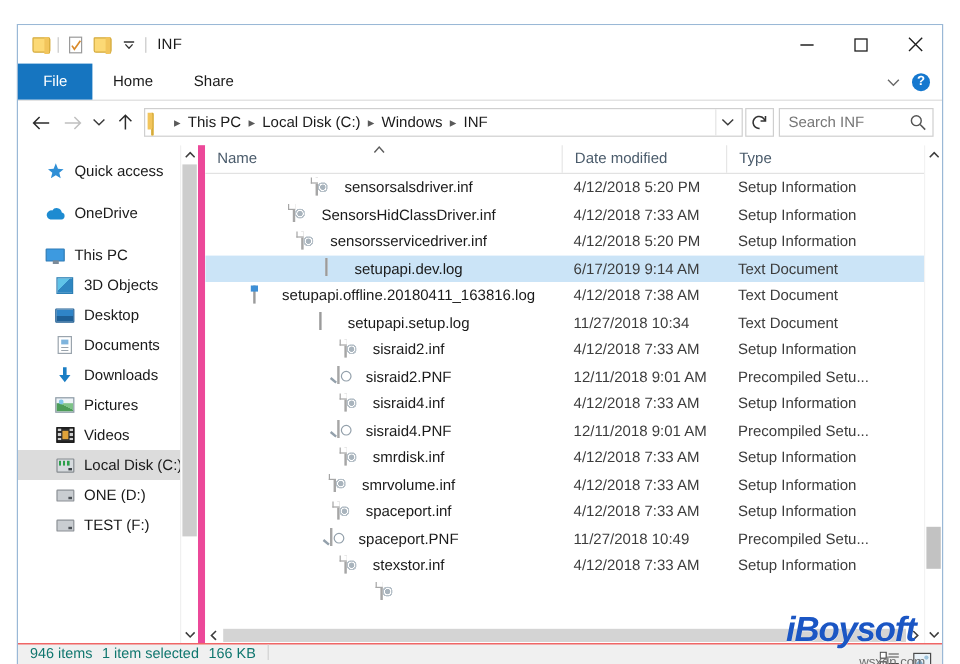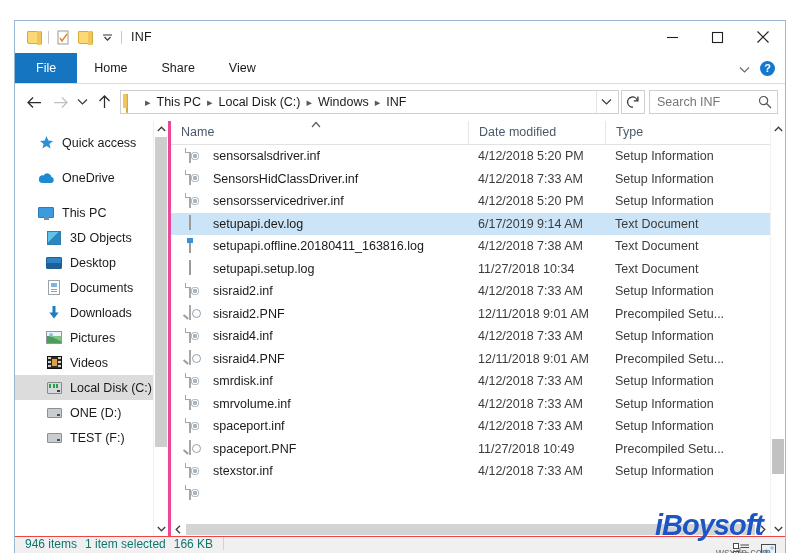--- a/index.html
+++ b/index.html
@@ -138,21 +138,21 @@
     border-top: 1px solid #ffffff;
     min-height: 0;
   }
 
   
   .navpane {
     width: 156px; flex: 0 0 156px;
     background: #ffffff;
     position: relative;
     overflow: hidden;
-    border-right: 3px solid #ec4899;
+    border-right: 6px solid #ec4899;
   }
   .nav-list { padding-top: 9px; }
   .nav-item {
     height: 25px; display: flex; align-items: center;
     font-size: 12.5px; color: #1a1a1a;
     padding-left: 22px; white-space: nowrap;
   }
   .nav-item.indent { padding-left: 30px; }
   .nav-item.selected { background: #dcdcdc; }
   .nav-item .ico {
@@ -203,21 +203,21 @@
 
   .rows { position: absolute; top: 24px; left: 0; right: 15px; bottom: 14px; overflow: hidden; }
   .row {
     height: 22.5px; display: flex; align-items: center;
     font-size: 12.5px; color: #1a1a1a;
   }
   .row.sel { background: #cbe4f7; }
   .cell-name {
     width: 297px; flex: 0 0 297px;
     display: flex; align-items: center;
-    padding-left: 18px; white-space: nowrap; overflow: hidden;
+    padding-left: 18px; white-space: nowrap; overflow: hidden; justify-content: center;
   }
   .cell-name .fico { width: 16px; height: 17px; margin-right: 8px; flex: 0 0 16px; position: relative; }
   .cell-date {
     width: 137px; flex: 0 0 137px;
     padding-left: 10px; color: #3c3c3c; white-space: nowrap;
   }
   .cell-type {
     width: 150px; flex: 0 0 150px;
     padding-left: 10px; color: #3c3c3c; white-space: nowrap;
     overflow: hidden; text-overflow: ellipsis;
@@ -456,21 +456,20 @@
             <path d="M1.5 1.5 L12.5 12.5 M12.5 1.5 L1.5 12.5" stroke="#202020" stroke-width="1.15"></path>
           </svg>
       </div>
     </div>
   </div>
 
   <div class="tabbar">
     <div class="tab file">File</div>
     <div class="tab">Home</div>
     <div class="tab">Share</div>
-    <div class="tab">View</div>
     <div class="tabright">
       <div>
         <svg width="11" height="8" viewBox="0 0 11 8">
             <path d="M1 1.5 L5.5 6 L10 1.5" stroke="#6a6a6a" stroke-width="1.2" fill="none"></path>
           </svg>
       </div>
       <div class="help-circle">?</div>
     </div>
   </div>
 

